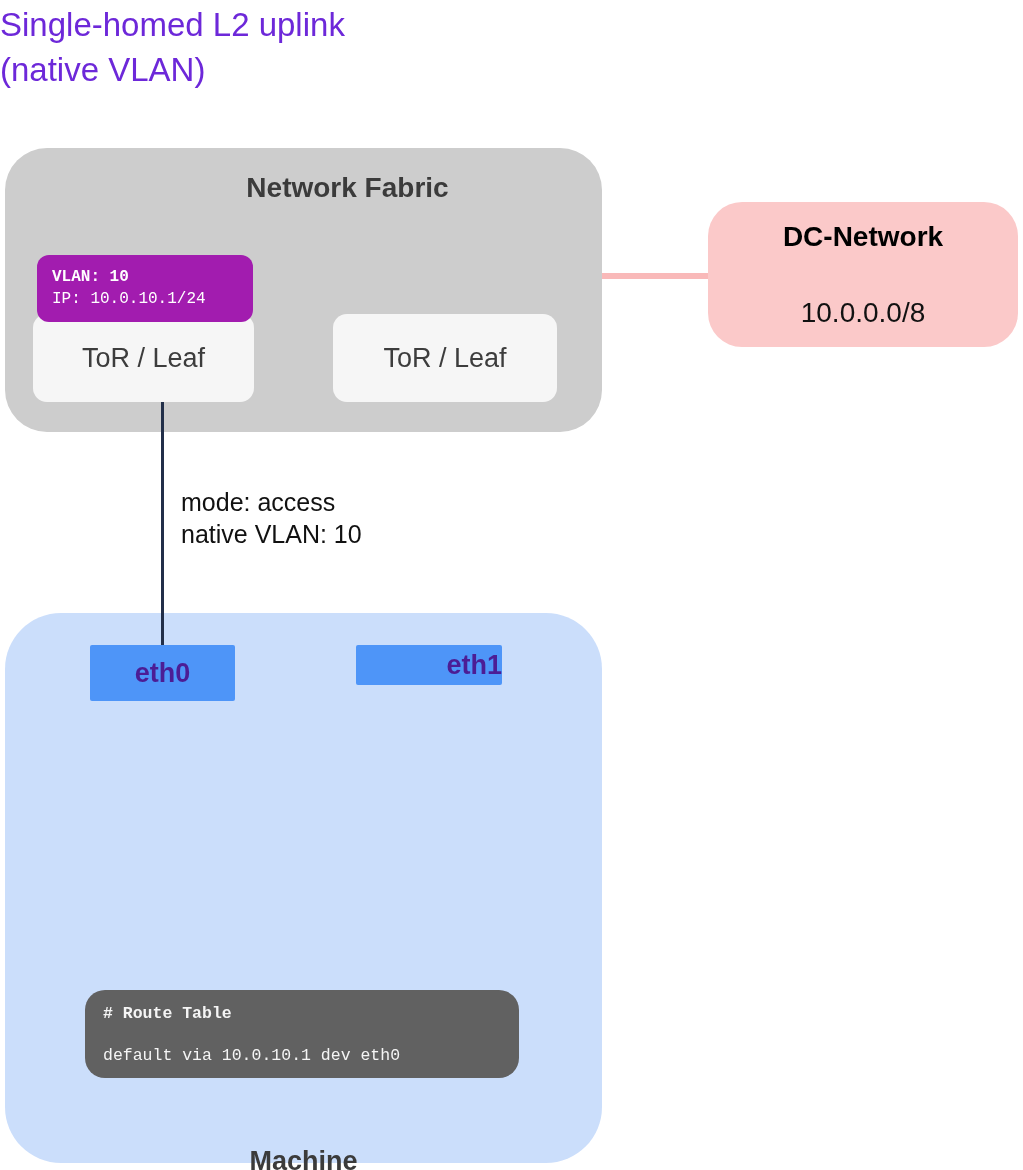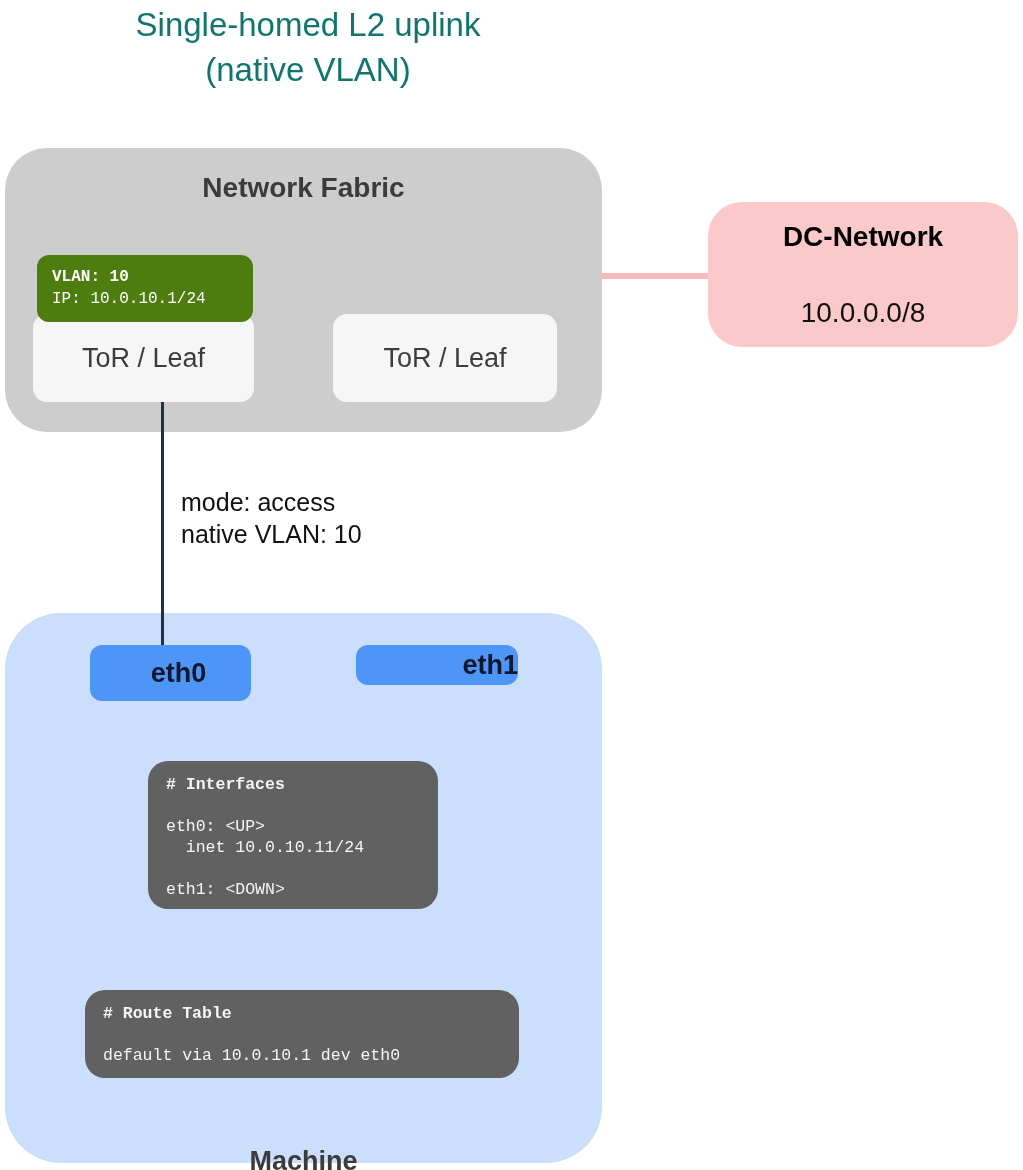--- a/index.html
+++ b/index.html
@@ -9,47 +9,48 @@
     height: 1170px;
     background: #ffffff;
     font-family: "Liberation Sans", sans-serif;
     overflow: hidden;
   }
 
   
   .diagram-title {
     position: absolute;
     left: 0; top: 2px; width: 616px;
-    text-align: center;
+    text-align: left;
     font-size: 33px;
     line-height: 45px;
-    color: #0f766e;
+    color: #6d28d9;
   }
 
   
   .fabric-box {
     position: absolute;
     left: 5px; top: 148px;
     width: 597px; height: 284px;
     background: #cdcdcd;
     border-radius: 42px;
   }
   .fabric-label {
     position: absolute;
     left: 5px; top: 172px; width: 597px;
     text-align: center;
     font-weight: 700;
     font-size: 28px;
     color: #3b3b3b;
+    padding-left: 44px;
   }
   .vlan-badge {
     position: absolute;
     left: 37px; top: 255px;
     width: 216px; height: 67px;
-    background: #4d7c0f;
+    background: #a21caf;
     border-radius: 12px;
     z-index: 3;
     box-sizing: border-box;
     padding: 11px 0 0 15px;
     color: #ffffff;
     font-family: "Liberation Mono", monospace;
     font-size: 16px;
     line-height: 22px;
     white-space: pre;
   }
@@ -118,29 +119,28 @@
     left: 5px; top: 1122px; width: 597px;
     text-align: center;
     font-weight: 700;
     font-size: 27px;
     color: #3b3b3b;
     margin-top: 24px;
   }
   .nic {
     position: absolute;
     background: #4e95f8;
-    border-radius: 12px;
+    border-radius: 2px;
     display: flex;
     align-items: center;
     justify-content: center;
     font-weight: 700;
     font-size: 27px;
-    color: #0f172a;
+    color: #4c1d95;
     z-index: 2;
-    padding-left: 16px;
   }
   .nic-eth0 { left: 90px;  top: 645px; width: 145px; height: 56px; }
   .nic-eth1 { left: 356px; top: 645px; width: 146px; height: 40px; justify-content: flex-end; }
 
   .code-panel {
     position: absolute;
     background: #616161;
     border-radius: 20px;
     color: #f5f5f5;
     font-family: "Liberation Mono", monospace;
@@ -194,27 +194,20 @@
 
   <div class="machine-box"></div>
 
   <div class="nic nic-eth0">
     <span>eth0</span>
   </div>
   <div class="nic nic-eth1">
     <span>eth1</span>
   </div>
 
-  <div class="code-panel panel-interfaces">
-    <div class="code-header"># Interfaces</div>
-    <div class="code-body">eth0: &lt;UP&gt;
-  inet 10.0.10.11/24
-
-eth1: &lt;DOWN&gt;</div>
-  </div>
 
   <div class="code-panel panel-route">
     <div class="code-header"># Route Table</div>
     <div class="code-body">default via 10.0.10.1 dev eth0</div>
   </div>
 
   <div class="machine-label">Machine</div>
 
 </div>
 

